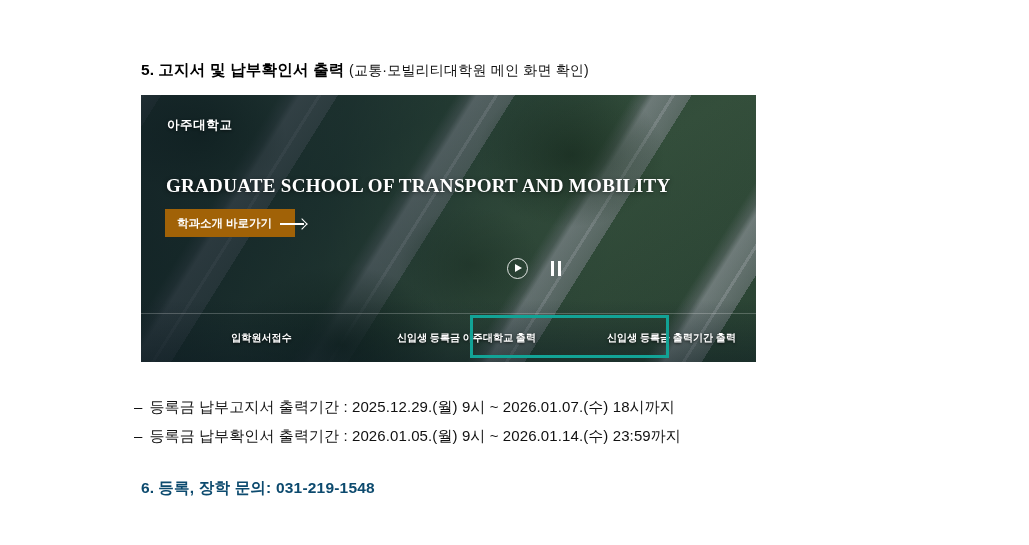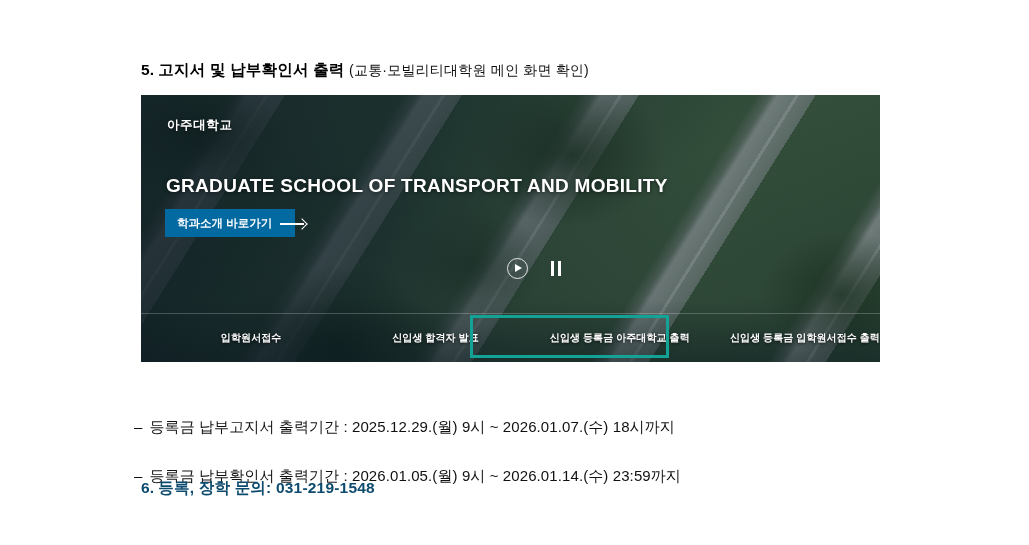--- a/index.html
+++ b/index.html
@@ -35,24 +35,25 @@
     font-weight: normal;
     font-size: 14px;
     color: #111;
   }
 
   
   .banner {
     position: absolute;
     left: 141px;
     top: 95px;
-    width: 739px;
+    width: 615px;
     height: 267px;
     overflow: hidden;
     background: #2d3a33;
+    font-family: Liberation Serif, serif;
   }
   .banner-photo {
     position: absolute;
     inset: 0;
     background:
       
       radial-gradient(ellipse 120px 90px at 60px 40px, rgba(30,52,34,0.95), rgba(30,52,34,0) 70%),
       radial-gradient(ellipse 150px 110px at 200px 250px, rgba(22,44,26,0.92), rgba(22,44,26,0) 72%),
       radial-gradient(ellipse 130px 100px at 430px 60px, rgba(28,50,32,0.85), rgba(28,50,32,0) 72%),
       radial-gradient(ellipse 110px 90px at 700px 200px, rgba(26,48,30,0.8), rgba(26,48,30,0) 72%),
@@ -125,21 +126,21 @@
     letter-spacing: 0.3px;
     text-shadow: 0 1px 4px rgba(0,0,0,0.55);
     white-space: nowrap;
   }
   .banner-cta {
     position: absolute;
     left: 24px;
     top: 114px;
     width: 130px;
     height: 28px;
-    background: #0369a1;
+    background: #a16207;
     display: flex;
     align-items: center;
     padding: 0 12px;
     box-sizing: border-box;
     cursor: pointer;
   }
   .banner-cta-label {
     color: #ffffff;
     font-size: 11.5px;
     font-weight: bold;
@@ -257,21 +258,20 @@
     left: 134px;
     top: 392px;
     width: 760px;
   }
   .bullet-line {
     font-size: 15px;
     color: #111111;
     letter-spacing: 0.1px;
     line-height: 29px;
     white-space: nowrap;
-    margin-top: 20px;
   }
   .bullet-dash { margin-right: 7px; }
 
   
   .heading-6 {
     position: absolute;
     left: 141px;
     top: 478px;
     font-size: 15.5px;
     font-weight: bold;
@@ -303,23 +303,22 @@
   </div>
 
   <div class="media-controls">
     <div class="play-btn"></div>
     <div class="pause-btn"></div>
   </div>
 
   <div class="nav-divider"></div>
   <div class="banner-nav">
     <div class="nav-item">입학원서접수</div>
-    <div class="nav-item">신입생 합격자 발표</div>
     <div class="nav-item">신입생 등록금 아주대학교 출력</div>
-    <div class="nav-item">신입생 등록금 입학원서접수 출력</div>
+    <div class="nav-item">신입생 등록금 출력기간 출력</div>
   </div>
 </div>
 
 <div class="highlight-box"></div>
 
 <div class="bullets">
   <div class="bullet-line">
     <span class="bullet-dash">–</span><span>등록금 납부고지서 출력기간 : 2025.12.29.(월) 9시 ~ 2026.01.07.(수) 18시까지</span>
   </div>
   <div class="bullet-line">

